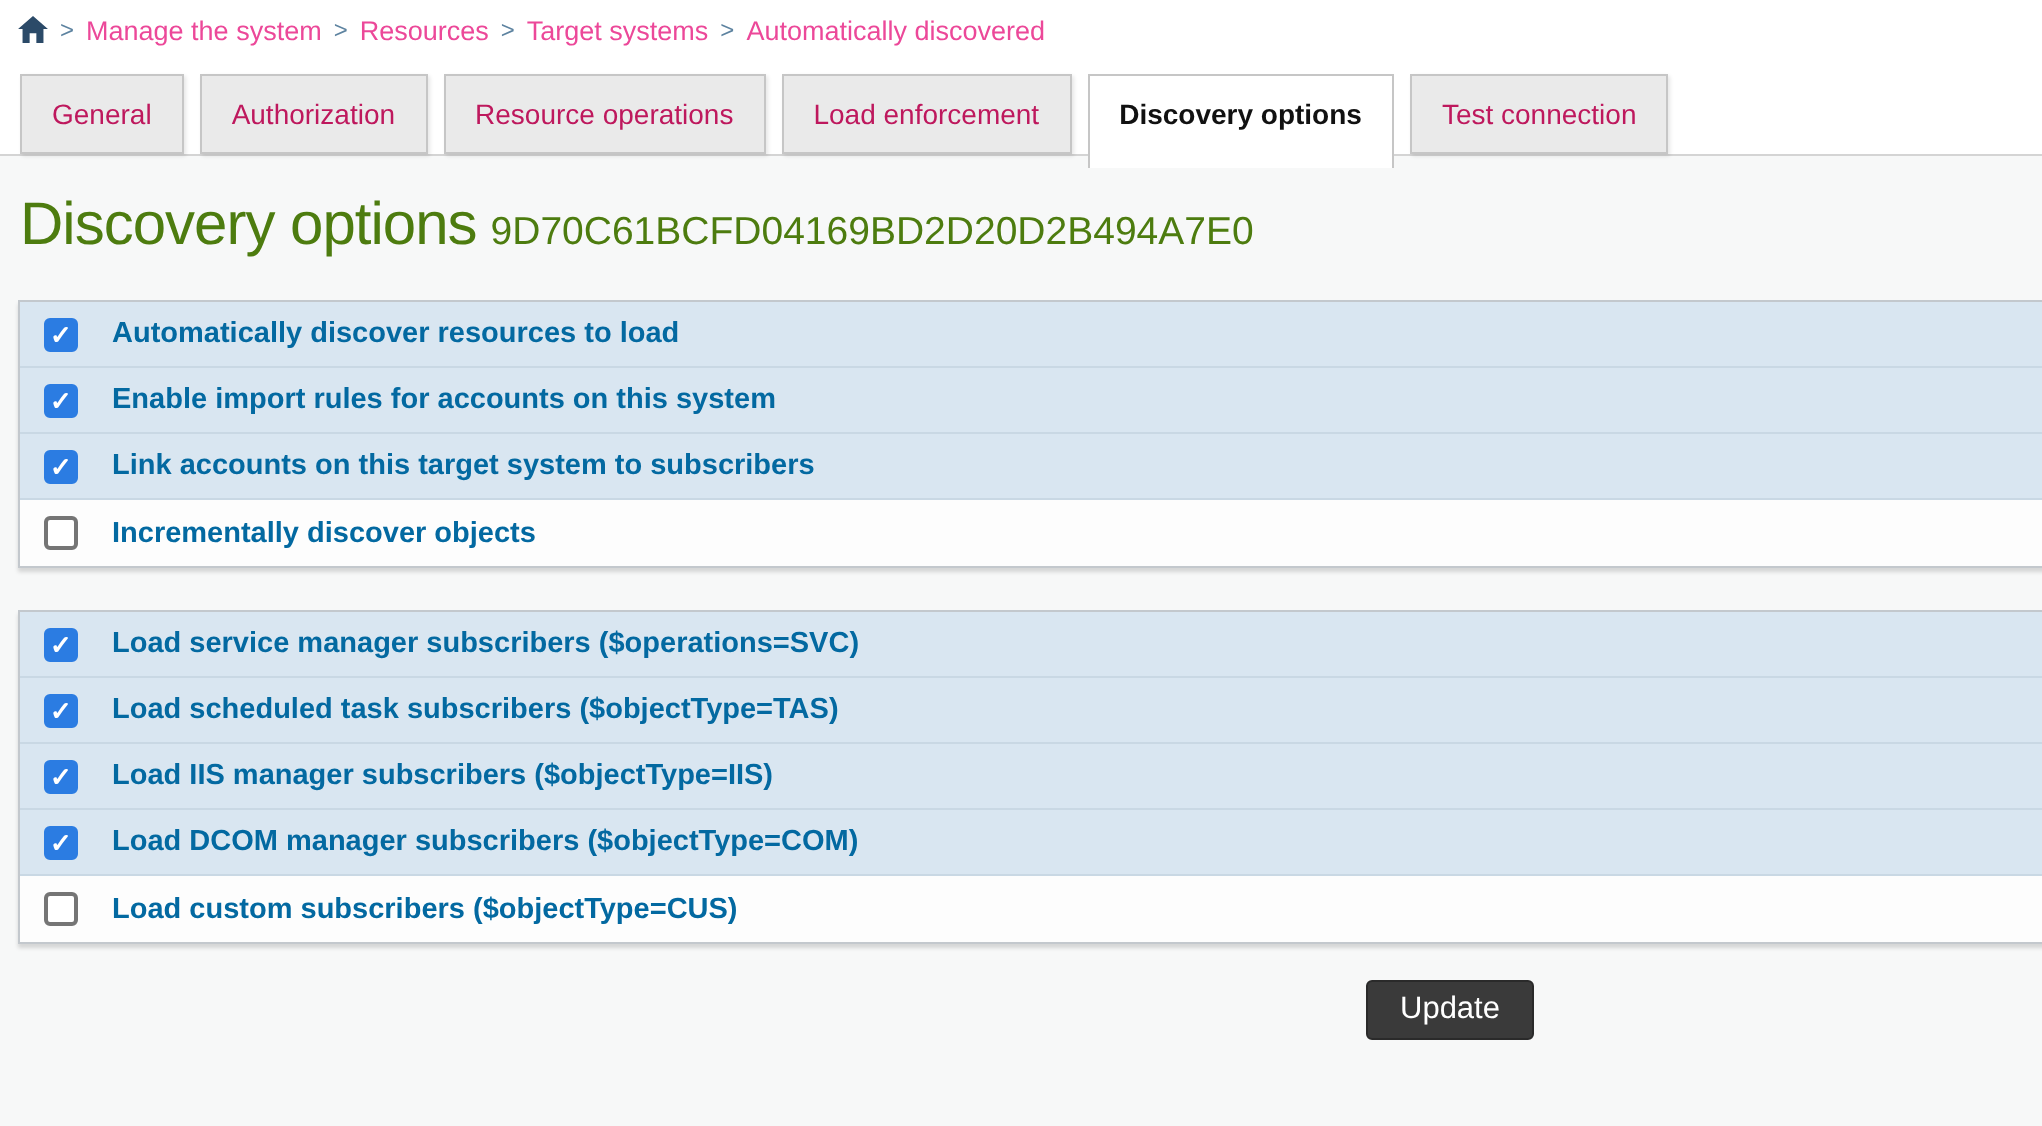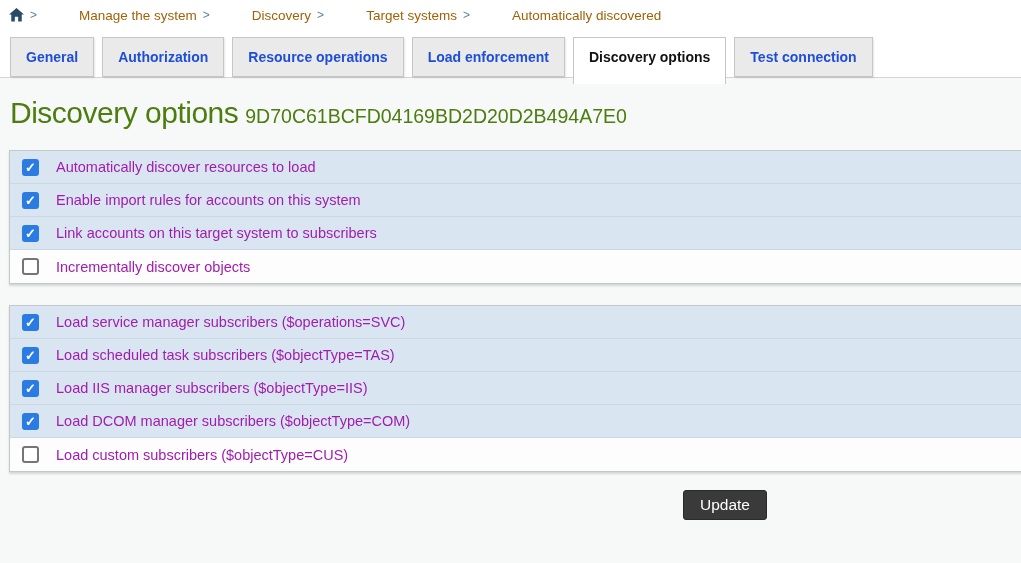--- a/index.html
+++ b/index.html
@@ -14,44 +14,43 @@
   .top { background:#fff; border-bottom:1px solid #d4d4d4; }
 
   .breadcrumb {
     padding:7px 0 0 9px;
     height:23px;
     font-size:13.5px;
     display:flex; align-items:center; gap:6px;
     white-space:nowrap;
   }
   .breadcrumb a {
-    color:#a16207; text-decoration:none; cursor:pointer;margin-left:36px;
+    color:#ec4899; text-decoration:none; cursor:pointer;
   }
   .breadcrumb .sep { color:#5d83a0; font-size:12px; }
   .home-icon { display:inline-flex; align-items:center; cursor:pointer; }
 
   .tabbar {
     margin-top:14px;
     padding-left:10px;
     height:40px;
     display:flex;
     align-items:flex-start;
   }
   .tab {
     height:40px;
     padding:11px 15px 0 15px;
     background:#eaeaea;
     border:1px solid #c6c6c6;
     margin-right:8px;
     font-size:14px;
-    color:#1d4ed8;
+    color:#be185d;
     cursor:pointer;
     box-shadow:1px 1px 2px rgba(0,0,0,0.10);
     white-space:nowrap;
-    font-weight:bold;
   }
   .tab.active {
     height:47px;
     background:#fff;
     border-bottom:none;
     font-weight:bold;
     color:#111;
     box-shadow:none;
     position:relative;
     z-index:2;
@@ -108,22 +107,23 @@
   .row.checked .cb::after {
     content:"\2713";
     color:#fff;
     font-size:13px;
     font-weight:bold;
     line-height:1;
   }
   .row .lbl {
     margin-left:17px;
     font-size:14.5px;
-    color:#a21caf;
-    white-space:nowrap;
+    color:#0369a1;
+    white-space:nowrap;
+    font-weight:bold;
   }
 
   .update {
     display:block;
     margin:18px 0 0 683px;
     padding:5px 16px;
     height:30px;
     background:#3a3a3a;
     border:1px solid #2a2a2a;
     border-radius:3px;
@@ -140,21 +140,21 @@
 <div class="top">
   <nav class="breadcrumb">
     <span class="home-icon">
       <svg width="15" height="14" viewBox="0 0 16 15">
         <path d="M8 0 L16 7 H13.6 V14.5 H9.8 V9.3 H6.2 V14.5 H2.4 V7 H0 Z" fill="#2b4a68"></path>
       </svg>
     </span>
     <span class="sep">&gt;</span>
     <a>Manage the system</a>
     <span class="sep">&gt;</span>
-    <a>Discovery</a>
+    <a>Resources</a>
     <span class="sep">&gt;</span>
     <a>Target systems</a>
     <span class="sep">&gt;</span>
     <a>Automatically discovered</a>
   </nav>
 
   <div class="tabbar">
     <div class="tab">General</div>
     <div class="tab">Authorization</div>
     <div class="tab">Resource operations</div>

